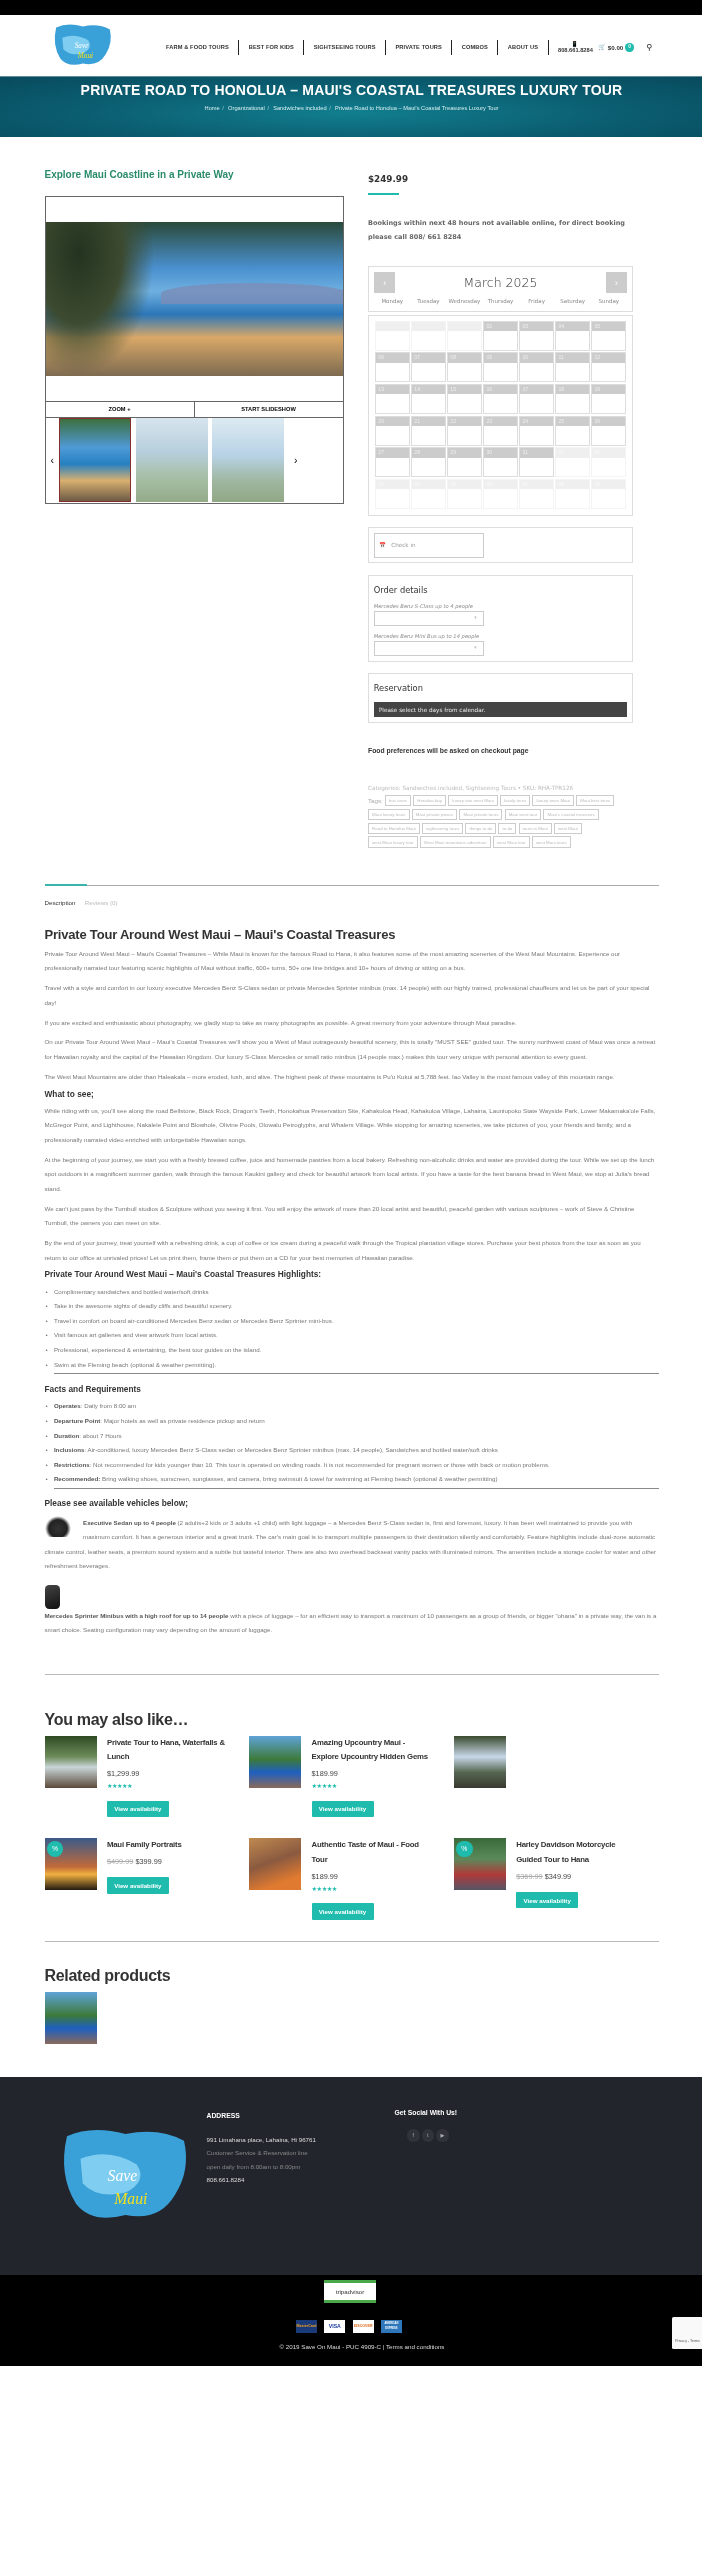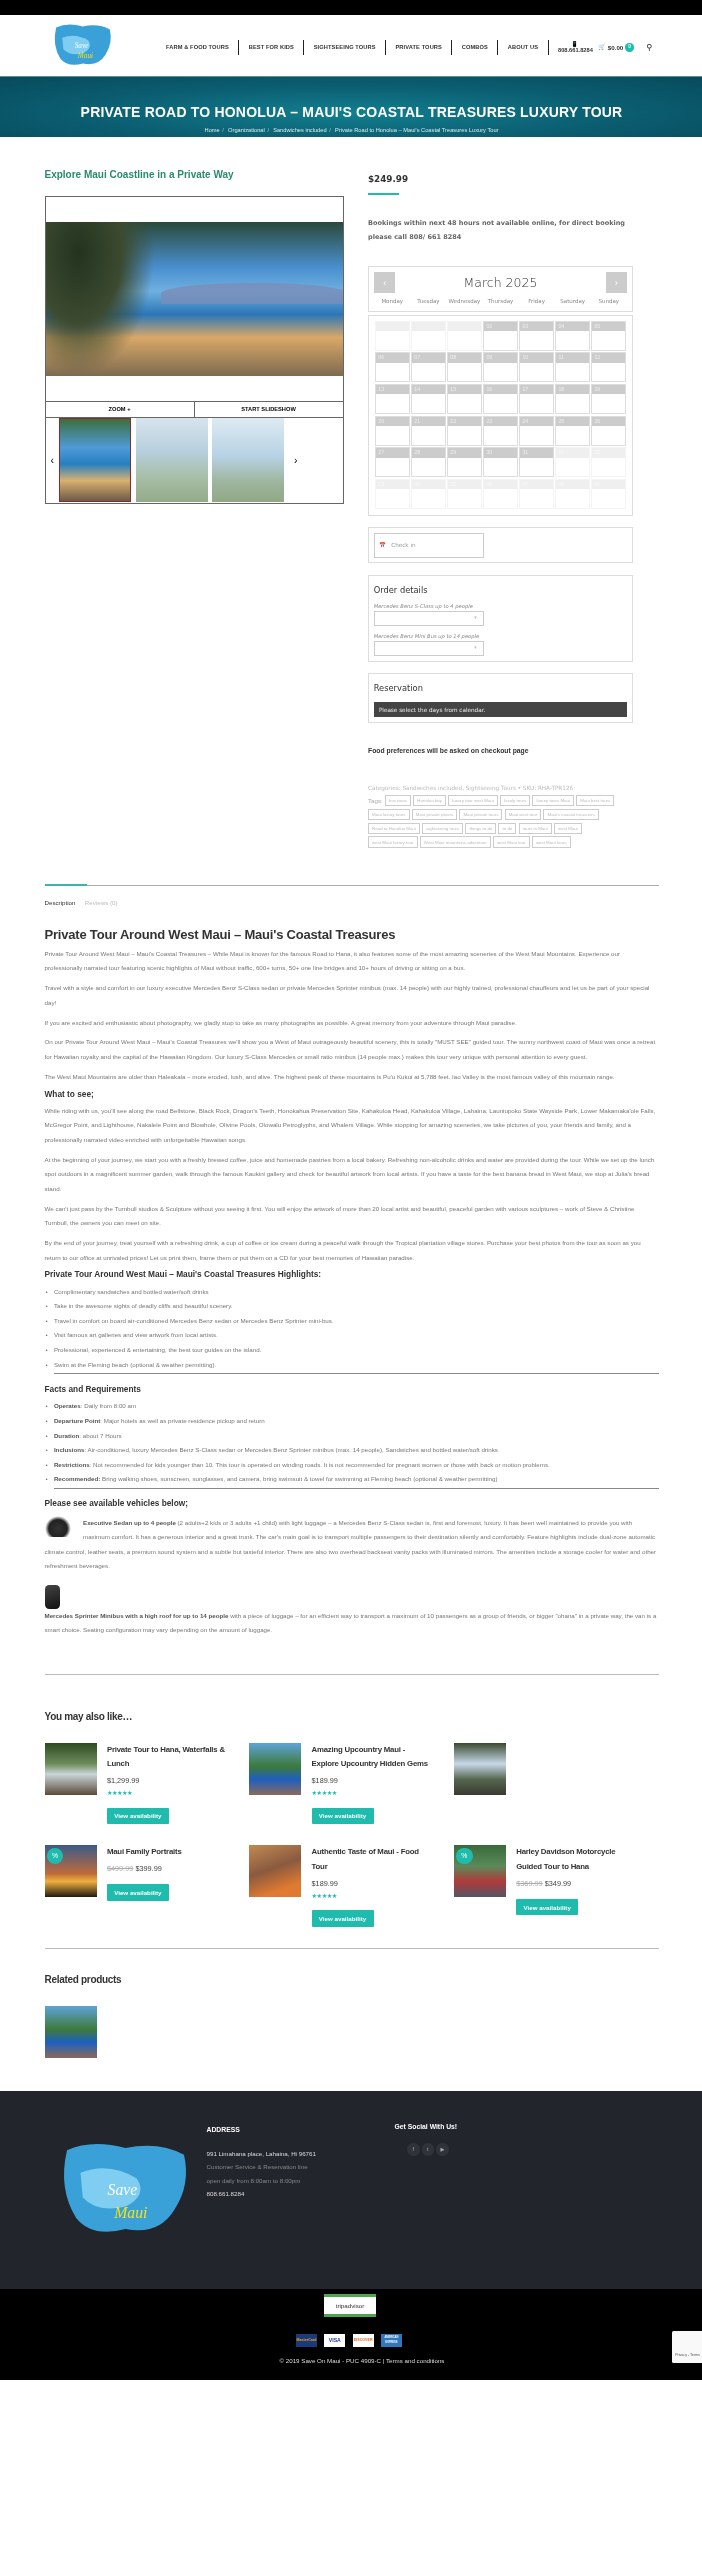--- a/index.html
+++ b/index.html
@@ -8,21 +8,21 @@
   .header { height: 62px; background: #fff; position: relative; border-bottom: 1px solid #5f8f96; }
   .logo { position: absolute; left: 52px; top: 7.3px; width: 62px; height: 46px; }
   .nav { position: absolute; left: 166px; top: 25px; display: flex; align-items: center; }
   .nav-item { font-size: 5.7px; font-weight: bold; color: #333; padding: 0 9.4px; border-right: 0.5px solid #222; height: 15.6px; line-height: 15.6px; text-transform: uppercase; letter-spacing: 0.1px; }
   .nav-item:first-child { padding-left: 0; }
   .nav-item.last { border-right: 0.5px solid #222; }
   .phone-block { display: flex; flex-direction: column; align-items: center; margin-left: 9.4px; font-size: 5.7px; font-weight: bold; color: #333; }
   .cart { display: flex; align-items: center; margin-left: 5.2px; font-size: 6.2px; font-weight: bold; color: #333; gap: 2.1px; }
   .cart-badge { width: 8.3px; height: 8.3px; border-radius: 50%; background: #1fbcae; color: #fff; font-size: 4.7px; text-align: center; line-height: 8.3px; }
   .search-icon { margin-left: 12.5px; font-size: 8.3px; color: #333; }
-  .hero { height: 60px; background: radial-gradient(ellipse at 50% 60%, #117f8f 0%, #0b5d70 55%, #084a5d 100%); text-align: center; padding-top: 27px; }
+  .hero { height: 60px; background: radial-gradient(ellipse at 50% 60%, #117f8f 0%, #0b5d70 55%, #084a5d 100%); text-align: center; padding-top: 5px; }
   .hero h1 { color: #fff; font-size: 14px; font-weight: bold; letter-spacing: 0.2px; text-transform: uppercase; }
   .breadcrumb { margin-top: 7.3px; font-size: 5.7px; color: #d8eef0; }
   .breadcrumb span.sep { margin: 0 2.6px; opacity: 0.7; }
   .main { width: 614px; margin: 0 auto; position: relative; }
   .product-top { display: flex; padding-top: 32px; }
   .left-col { width: 299px; }
   .right-col { width: 265px; margin-left: 24.5px; padding-top: 5.2px; }
   .tagline { color: #2a8b6a; font-size: 10px; font-weight: bold; }
   .gallery { margin-top: 16.7px; border: 0.5px solid #666; width: 299px; }
   .gallery-top-pad { height: 25px; }
@@ -78,22 +78,22 @@
   .desc ul { list-style: none; margin-top: 5.2px; }
   .desc li { font-size: 6.2px; color: #777; line-height: 14.6px; padding-left: 9.4px; position: relative; }
   .desc li::before { content: "•"; position: absolute; left: 1px; color: #777; }
   .desc li b { color: #555; }
   .hr { height: 1px; background: #888; margin-left: 9.4px; margin-top: 1px; }
   .vehicle { position: relative; font-size: 6.2px; color: #777; line-height: 14.6px; margin-top: 7.3px; }
   .vehicle b { color: #555; }
   .vehicle .vicon { float: left; width: 26px; height: 21px; margin-right: 12.5px; }
   .car-img { background: radial-gradient(ellipse at 50% 60%, #333 0%, #222 50%, transparent 70%); }
   .van-img { background: linear-gradient(160deg, #444, #111); border-radius: 4.2px; height: 24px; width: 15.6px; }
-  .section-title { font-size: 10px; color: #333; margin-top: 57px; letter-spacing: -0.3px; }
-  .product-grid { display: grid; grid-template-columns: repeat(3, 1fr); margin-top: 21px; row-gap: 21px; }
+  .section-title { font-size: 16px; color: #333; margin-top: 57px; letter-spacing: -0.3px; }
+  .product-grid { display: grid; grid-template-columns: repeat(3, 1fr); margin-top: 7px; row-gap: 21px; }
   .product-card { display: flex; }
   .pc-img { width: 52px; height: 52px; flex-shrink: 0; position: relative; }
   .pc-body { margin-left: 10.4px; width: 120px; }
   .pc-title { font-size: 7.8px; color: #333; font-weight: bold; line-height: 14.6px; letter-spacing: -0.2px; }
   .pc-price { font-size: 7.3px; color: #444; margin-top: 4.2px; }
   .pc-price s { color: #aaa; margin-right: 2.1px; }
   .pc-stars { color: #1fbcae; font-size: 6.2px; margin-top: 4.2px; letter-spacing: -0.5px; }
   .pc-btn { display: inline-block; margin-top: 11.5px; background: #1fbcae; color: #fff; font-size: 6.2px; font-weight: bold; padding: 4.7px 7.3px; border-radius: 1px; }
   .sale-badge { position: absolute; left: 2.1px; top: 2.6px; width: 16.7px; height: 16.7px; border-radius: 50%; background: #1fbcae; color: #fff; text-align: center; line-height: 16.7px; font-size: 6.8px; }
   .divider { height: 1px; background: #bbb; margin-top: 10.4px; }

